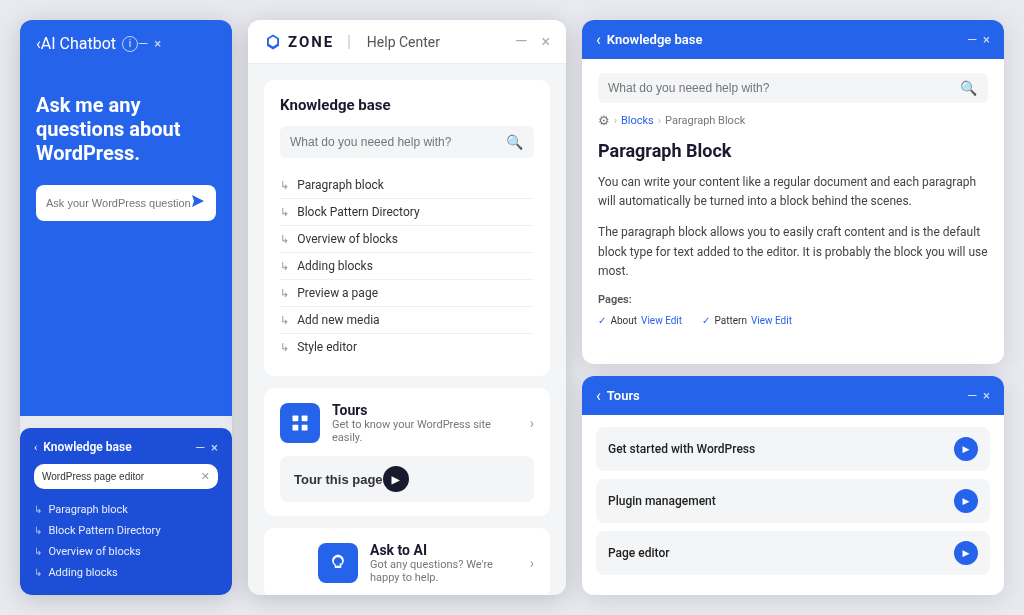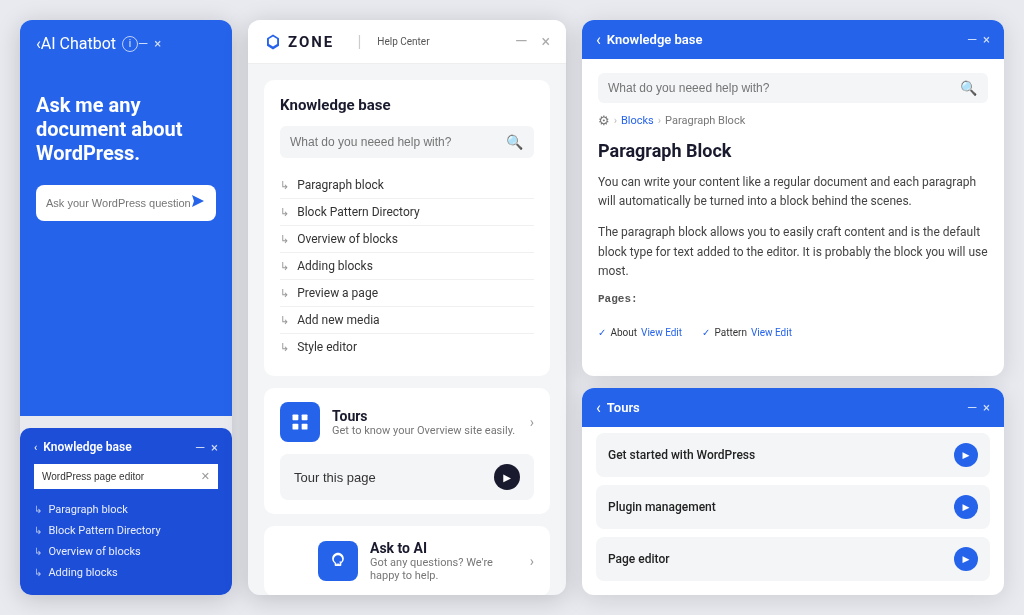--- a/index.html
+++ b/index.html
@@ -100,21 +100,21 @@
     }
 
     .kb-mini-header .title {
       flex: 1;
       font-size: 12px;
       font-weight: 600;
     }
 
     .kb-search-wrap {
       background: white;
-      border-radius: 0;
+      border-radius: 10px;
       display: flex;
       align-items: center;
       padding: 6px 8px;
       margin-bottom: 10px;
     }
 
     .kb-search-input {
       flex: 1;
       border: none;
       outline: none;
@@ -170,21 +170,21 @@
       color: #1a1a2e;
       flex: 1;
     }
 
     .zone-divider {
       color: #ccc;
       margin: 0 8px;
     }
 
     .helpcenter-title-text {
-      font-size: 10px;
+      font-size: 14px;
       color: #555;
     }
 
     .hc-body {
       flex: 1;
       overflow-y: auto;
       padding: 16px;
     }
 
     .hc-kb-card {
@@ -279,30 +279,29 @@
     }
 
     .tours-chevron {
       color: #999;
       font-size: 14px;
     }
 
     .tour-this-page-btn {
       display: flex;
       align-items: center;
-      justify-content: space-between;
       width: 100%;
       margin-top: 12px;
       padding: 10px 14px;
       background: #f4f5f7;
       border-radius: 8px;
       border: none;
       cursor: pointer;
       font-size: 13px;
-      font-weight: 400;
+      font-weight: 700;
       color: #333;
     }
 
     .tour-play-btn {
       width: 26px;
       height: 26px;
       background: #1a1a2e;
       border-radius: 50%;
       display: flex;
       align-items: center;
@@ -420,23 +419,22 @@
       margin-bottom: 12px;
     }
 
     .pages-section {
       font-size: 11px;
       color: #888;
     }
 
     .pages-label {
       font-weight: 600;
-      margin-bottom: 22px;
+      margin-bottom: 9px;
       color: #555;
-      font-family: Liberation Mono, monospace;
     }
 
     .pages-row {
       display: flex;
       gap: 20px;
     }
 
     .page-item {
       display: flex;
       align-items: center;
@@ -460,21 +458,21 @@
 
     .tours-panel-header {
       background: #2563eb;
       color: white;
       display: flex;
       align-items: center;
       padding: 10px 14px;
     }
 
     .tours-panel-body {
-      padding: 6px 14px;
+      padding: 12px 14px;
     }
 
     .tour-item {
       display: flex;
       align-items: center;
       justify-content: space-between;
       padding: 10px 12px;
       background: #f4f5f7;
       border-radius: 8px;
       margin-bottom: 8px;
@@ -537,21 +535,21 @@
     <div class="chatbot-header">
       <span class="back-icon">‹</span>
       <span class="title">AI Chatbot</span>
       <div class="info-icon">i</div>
       <div class="win-controls">
         <span class="win-minus">—</span>
         <span class="win-x">×</span>
       </div>
     </div>
 
-    <div class="chatbot-headline">Ask me any document about WordPress.</div>
+    <div class="chatbot-headline">Ask me any questions about WordPress.</div>
 
     <div class="chatbot-input-wrap">
       <input class="chatbot-input" type="text" placeholder="Ask your WordPress question..." style="">
       <button class="chatbot-send">
         <svg width="16" height="16" viewBox="0 0 16 16" fill="none">
           <path d="M14 8L2 2l2 6-2 6 12-6z" fill="#2563eb"></path>
         </svg>
       </button>
     </div>
   </div>
@@ -655,21 +653,21 @@
         <div class="tours-icon">
           <svg width="20" height="20" viewBox="0 0 24 24" fill="white">
             <rect x="3" y="3" width="7" height="7" rx="1"></rect>
             <rect x="14" y="3" width="7" height="7" rx="1"></rect>
             <rect x="3" y="14" width="7" height="7" rx="1"></rect>
             <rect x="14" y="14" width="7" height="7" rx="1"></rect>
           </svg>
         </div>
         <div class="tours-text">
           <div class="tours-label">Tours</div>
-          <div class="tours-sub">Get to know your Overview site easily.</div>
+          <div class="tours-sub">Get to know your WordPress site easily.</div>
         </div>
         <span class="tours-chevron">›</span>
       </div>
       <button class="tour-this-page-btn">
         <span>Tour this page</span>
         <div class="tour-play-btn">▶</div>
       </button>
     </div>
 
     <div class="hc-ai-card">

